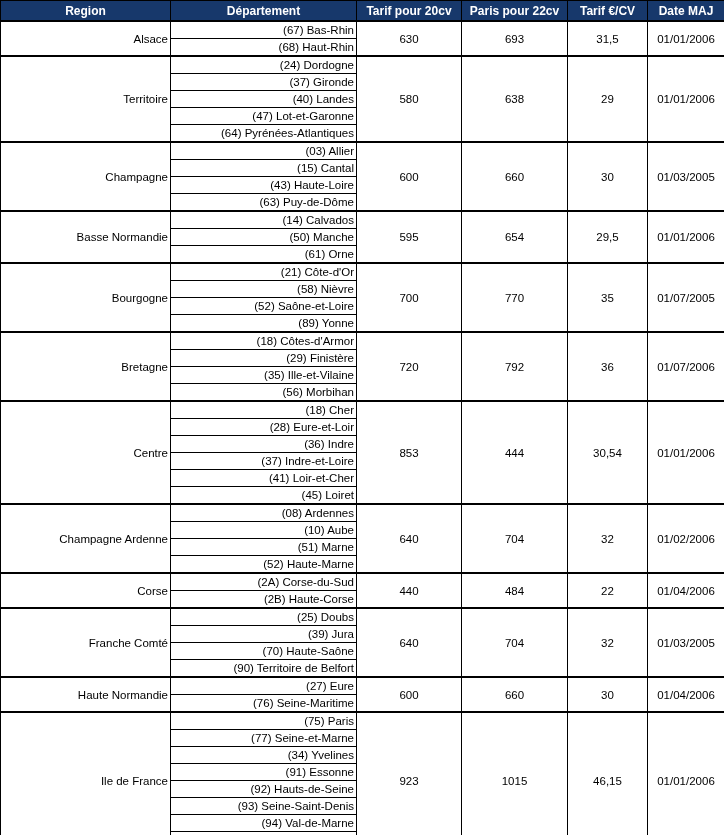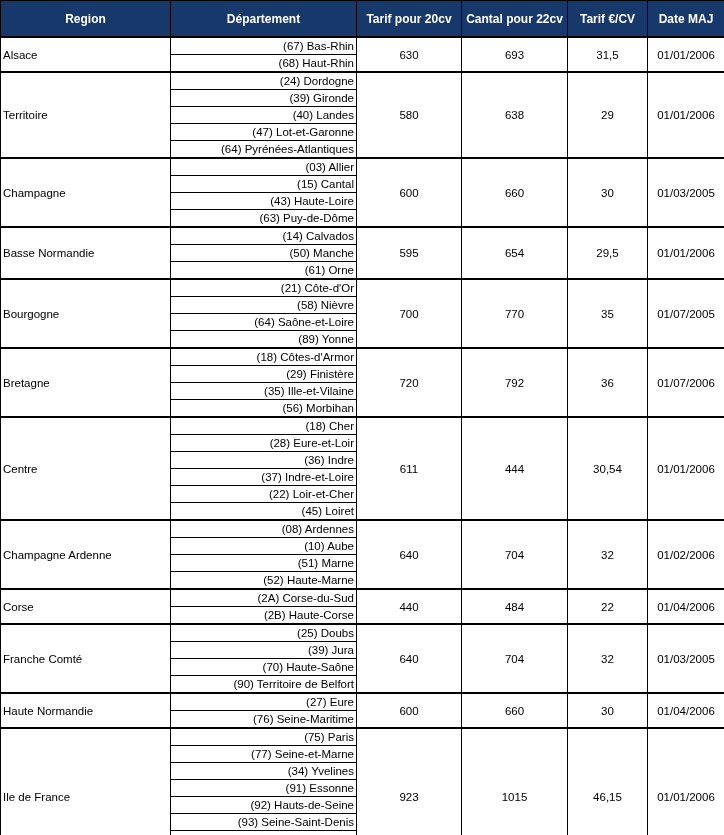--- a/index.html
+++ b/index.html
@@ -24,40 +24,40 @@
   table.tarif-table col.c-t22    { width: 106px; }
   table.tarif-table col.c-cv     { width: 80px;  }
   table.tarif-table col.c-date   { width: 77px;  }
 
   table.tarif-table th {
     background: #17386B;
     color: #ffffff;
     font-weight: bold;
     font-size: 12px;
     height: 19px;
-    padding: 8px 2px;
+    padding: 0 2px;
     text-align: center;
     border: 1px solid #000000;
     border-bottom: 2px solid #000000;
     white-space: nowrap;
     overflow: hidden;
   }
   table.tarif-table td {
     background: #ffffff;
     border: 1px solid #000000;
     height: 16px;
     padding: 0 2px;
     white-space: nowrap;
     overflow: hidden;
     vertical-align: middle;
   }
   table.tarif-table tr { height: 17px; }
 
   td.region-cell {
-    text-align: left;
+    text-align: right;
   }
   td.dept-cell {
     text-align: right;
     padding-left: 4px;
     margin-top: 32px;
   }
   td.num-cell, td.date-cell {
     text-align: center;
     border-radius: 16px;
   }
@@ -77,21 +77,21 @@
     <col class="c-t20">
     <col class="c-t22">
     <col class="c-cv">
     <col class="c-date">
   </colgroup>
   <thead>
     <tr>
       <th>Region</th>
       <th>Département</th>
       <th>Tarif pour 20cv</th>
-      <th>Cantal pour 22cv</th>
+      <th>Paris pour 22cv</th>
       <th>Tarif €/CV</th>
       <th>Date MAJ</th>
     </tr>
   </thead>
   <tbody id="table-body">
       <tr class="group-start">
         <td class="region-cell" rowspan="2">Alsace</td>
         <td class="dept-cell">(67) Bas-Rhin</td>
         <td class="num-cell" rowspan="2">630</td>
         <td class="num-cell" rowspan="2">693</td>
@@ -103,21 +103,21 @@
       </tr>
       <tr class="group-start">
         <td class="region-cell" rowspan="5">Territoire</td>
         <td class="dept-cell">(24) Dordogne</td>
         <td class="num-cell" rowspan="5">580</td>
         <td class="num-cell" rowspan="5">638</td>
         <td class="num-cell" rowspan="5">29</td>
         <td class="date-cell" rowspan="5">01/01/2006</td>
       </tr>
       <tr>
-        <td class="dept-cell">(39) Gironde</td>
+        <td class="dept-cell">(37) Gironde</td>
       </tr>
       <tr>
         <td class="dept-cell">(40) Landes</td>
       </tr>
       <tr>
         <td class="dept-cell">(47) Lot-et-Garonne</td>
       </tr>
       <tr>
         <td class="dept-cell">(64) Pyrénées-Atlantiques</td>
       </tr>
@@ -157,21 +157,21 @@
         <td class="dept-cell">(21) Côte-d'Or</td>
         <td class="num-cell" rowspan="4">700</td>
         <td class="num-cell" rowspan="4">770</td>
         <td class="num-cell" rowspan="4">35</td>
         <td class="date-cell" rowspan="4">01/07/2005</td>
       </tr>
       <tr>
         <td class="dept-cell">(58) Nièvre</td>
       </tr>
       <tr>
-        <td class="dept-cell">(64) Saône-et-Loire</td>
+        <td class="dept-cell">(52) Saône-et-Loire</td>
       </tr>
       <tr>
         <td class="dept-cell">(89) Yonne</td>
       </tr>
       <tr class="group-start">
         <td class="region-cell" rowspan="4">Bretagne</td>
         <td class="dept-cell">(18) Côtes-d'Armor</td>
         <td class="num-cell" rowspan="4">720</td>
         <td class="num-cell" rowspan="4">792</td>
         <td class="num-cell" rowspan="4">36</td>
@@ -182,36 +182,36 @@
       </tr>
       <tr>
         <td class="dept-cell">(35) Ille-et-Vilaine</td>
       </tr>
       <tr>
         <td class="dept-cell">(56) Morbihan</td>
       </tr>
       <tr class="group-start">
         <td class="region-cell" rowspan="6">Centre</td>
         <td class="dept-cell">(18) Cher</td>
-        <td class="num-cell" rowspan="6">611</td>
+        <td class="num-cell" rowspan="6">853</td>
         <td class="num-cell" rowspan="6">444</td>
         <td class="num-cell" rowspan="6">30,54</td>
         <td class="date-cell" rowspan="6">01/01/2006</td>
       </tr>
       <tr>
         <td class="dept-cell">(28) Eure-et-Loir</td>
       </tr>
       <tr>
         <td class="dept-cell">(36) Indre</td>
       </tr>
       <tr>
         <td class="dept-cell">(37) Indre-et-Loire</td>
       </tr>
       <tr>
-        <td class="dept-cell">(22) Loir-et-Cher</td>
+        <td class="dept-cell">(41) Loir-et-Cher</td>
       </tr>
       <tr>
         <td class="dept-cell">(45) Loiret</td>
       </tr>
       <tr class="group-start">
         <td class="region-cell" rowspan="4">Champagne Ardenne</td>
         <td class="dept-cell">(08) Ardennes</td>
         <td class="num-cell" rowspan="4">640</td>
         <td class="num-cell" rowspan="4">704</td>
         <td class="num-cell" rowspan="4">32</td>

